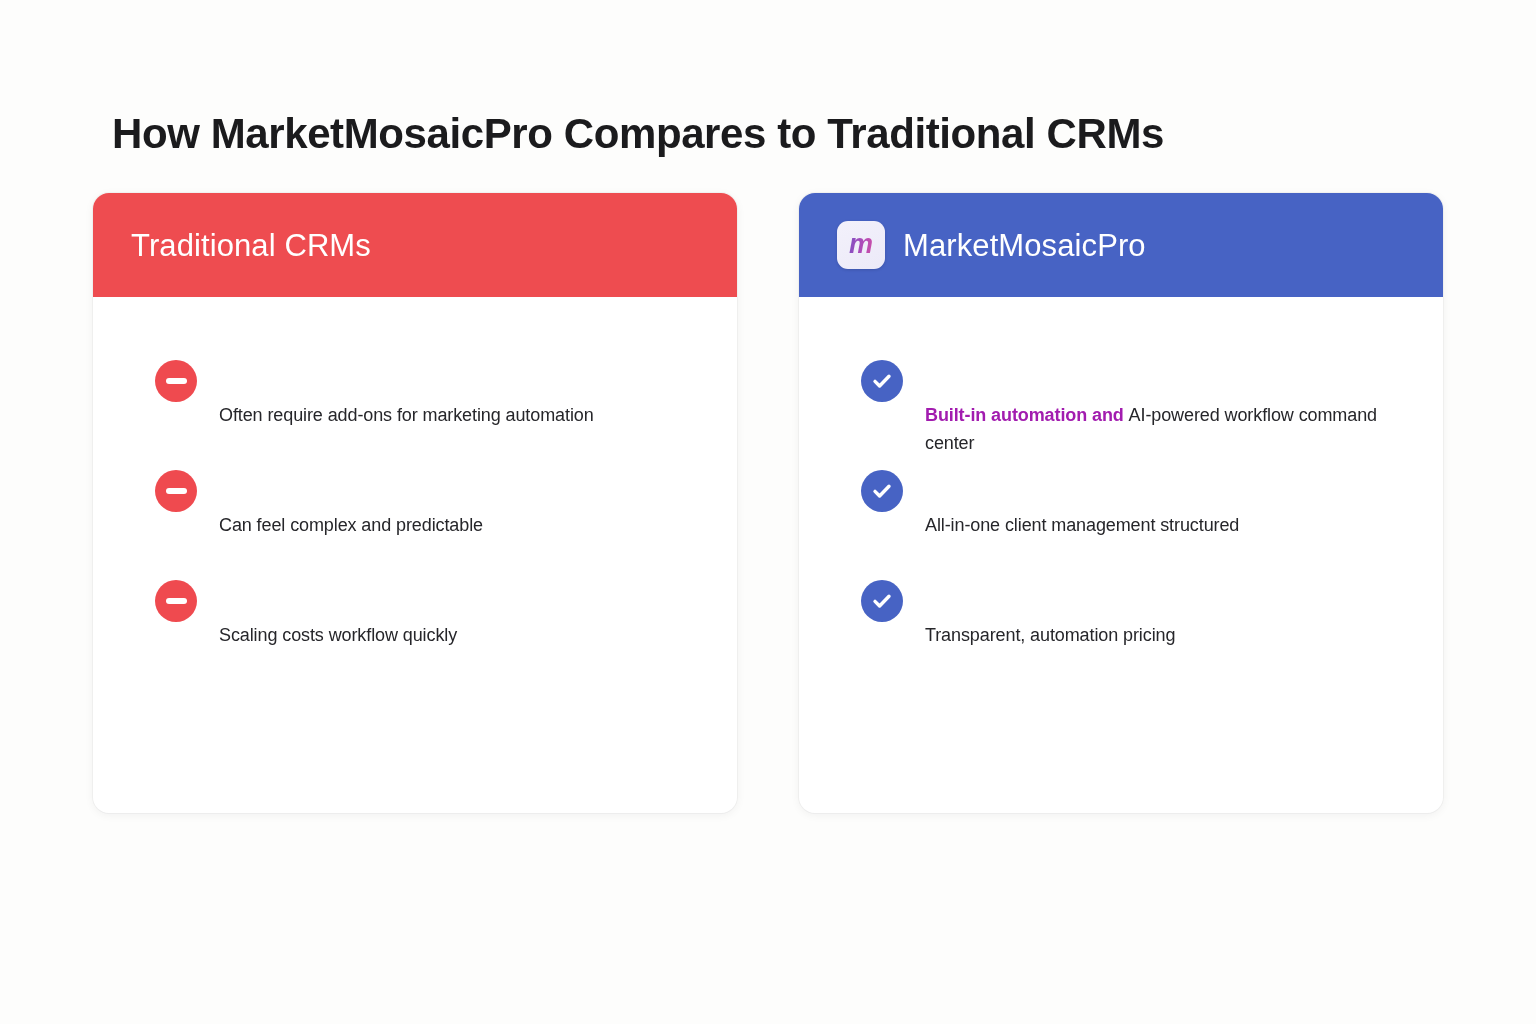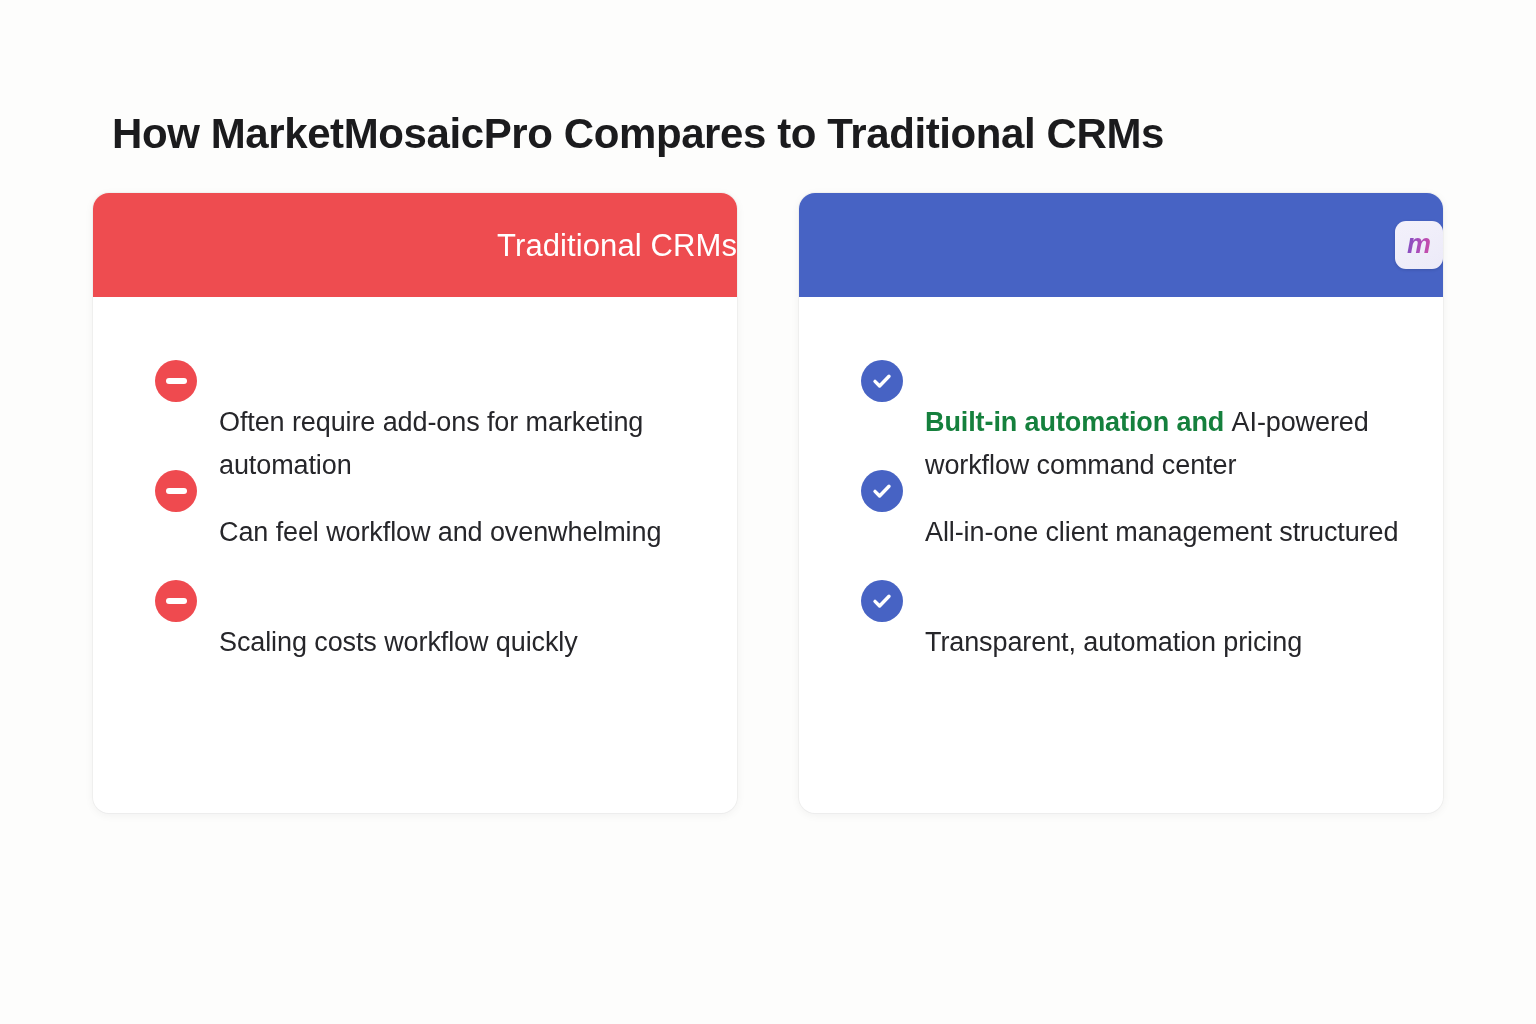--- a/index.html
+++ b/index.html
@@ -49,21 +49,21 @@
                 0 0 0 1px rgba(22, 24, 38, 0.035);
     overflow: hidden;
     display: flex;
     flex-direction: column;
   }
 
   .card-header {
     height: 104px;
     display: flex;
     align-items: center;
-    justify-content: flex-end;
+    justify-content: flex-start;
     gap: 18px;
     flex: none;
     padding-left: 38px;
   }
   .card-header.negative { background: #ee4c50; }
   .card-header.positive { background: #4763c4; }
 
   .card-header-title {
     font-size: 31px;
     font-weight: 400;
@@ -124,30 +124,30 @@
 
   .bullet-icon .bar {
     width: 21px;
     height: 5.5px;
     border-radius: 3px;
     background: #ffffff;
   }
   .bullet-icon svg { display: block; }
 
   .feature-text {
-    font-size: 27px;
+    font-size: 18px;
     line-height: 1.58;
     color: #26262a;
     letter-spacing: -0.1px;
     max-width: 520px;
     margin-top: 48px;
   }
   .feature-text .lead {
     font-weight: 700;
-    color: #15803d;
+    color: #a21caf;
   }
   .feature-text .lead + .rest { font-weight: 400; }
 </style>
 </head>
 <body>
 
 <h1 class="page-title">How MarketMosaicPro Compares to Traditional CRMs</h1>
 
 <div class="compare-wrap">
 
@@ -165,21 +165,21 @@
         <p class="feature-text">
           <span class="rest">Often require add-ons for marketing automation</span>
         </p>
       </div>
 
       <div class="feature-row">
         <span class="bullet-icon minus">
           <span class="bar"></span>
         </span>
         <p class="feature-text">
-          <span class="rest">Can feel workflow and ovenwhelming</span>
+          <span class="rest">Can feel complex and predictable</span>
         </p>
       </div>
 
 
       <div class="feature-row">
         <span class="bullet-icon minus">
           <span class="bar"></span>
         </span>
         <p class="feature-text">
           <span class="rest">Scaling costs workflow quickly</span>
@@ -187,20 +187,21 @@
       </div>
 
     </div>
   </section>
 
   <section class="card">
     <header class="card-header positive">
       <span class="brand-mark">
         <span class="brand-mark-letter">m</span>
       </span>
+      <span class="card-header-title">MarketMosaicPro</span>
     </header>
 
     <div class="card-body">
 
       <div class="feature-row">
         <span class="bullet-icon check">
           <svg width="24" height="24" viewBox="0 0 24 24" aria-hidden="true">
             <path d="M5 12.4 L9.6 17 L19 7.2" fill="none" stroke="#ffffff" stroke-width="3.4" stroke-linecap="round" stroke-linejoin="round"></path>
           </svg>
         </span>

